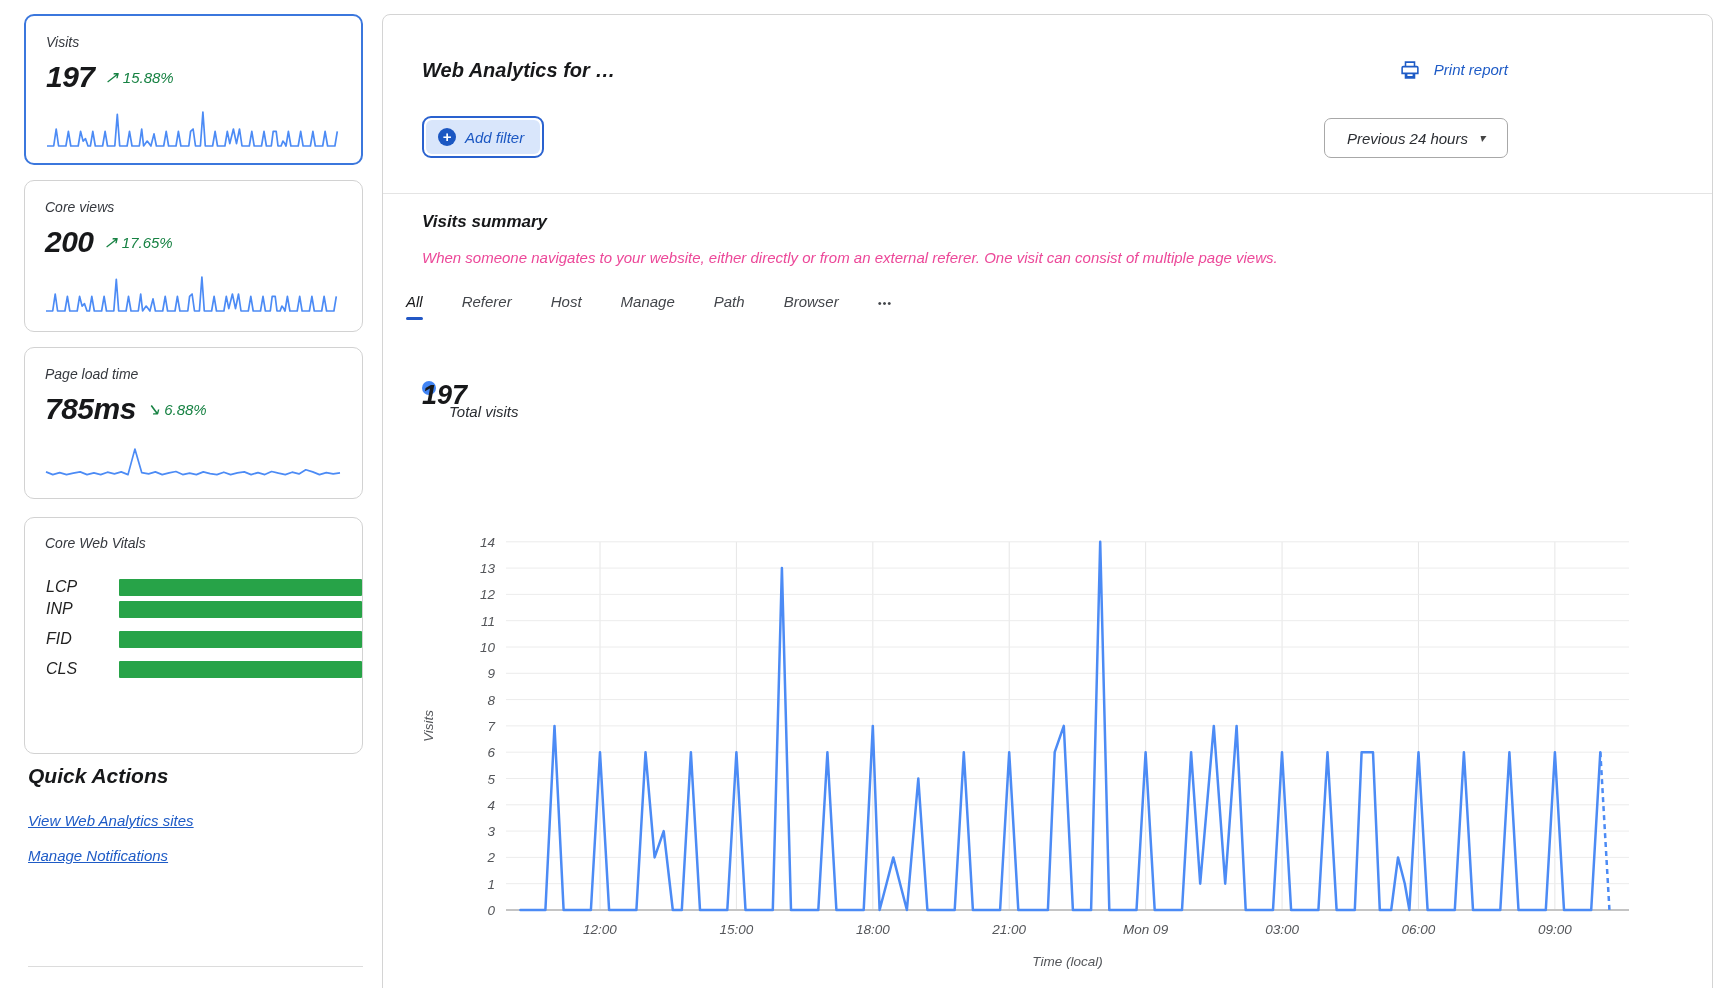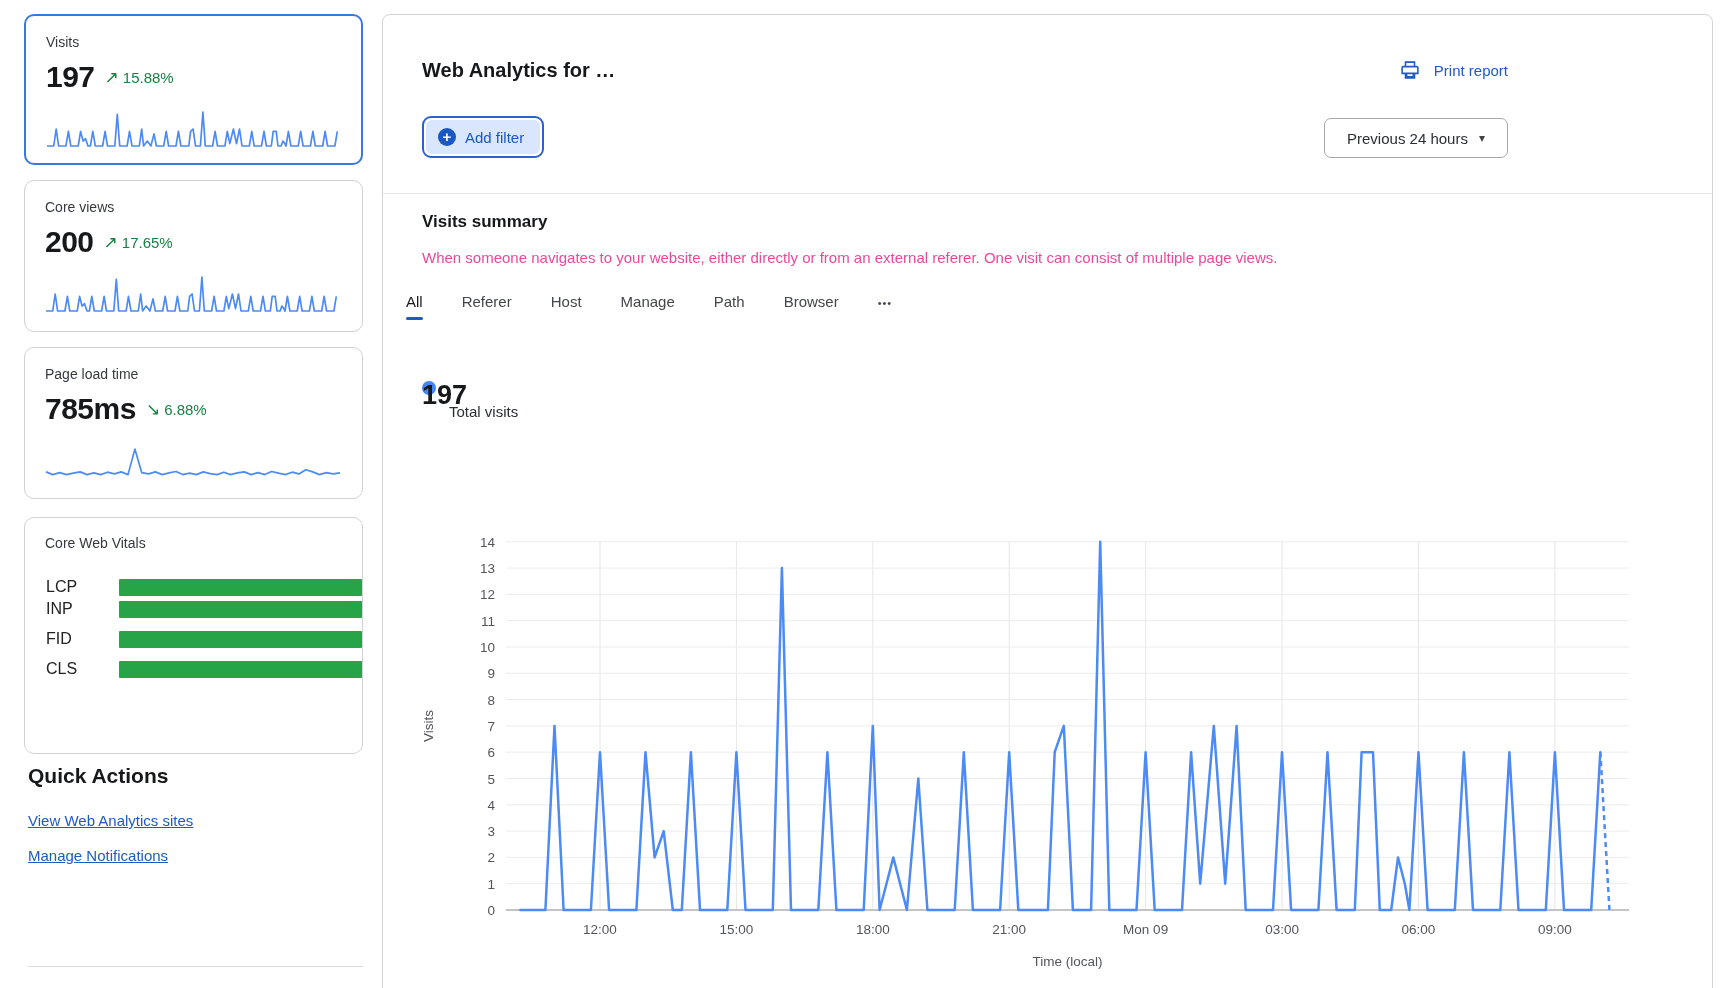--- a/index.html
+++ b/index.html
@@ -1,18 +1,18 @@
 <!DOCTYPE html>
 <html><head>
 <meta charset="utf-8">
 <style>
   * { margin:0; padding:0; box-sizing:border-box; }
   html,body { background:#ffffff; }
   body { font-family:"Liberation Sans", sans-serif; color:#1f2023; }
-  .page { position:relative; width:1730px; height:988px; overflow:hidden; background:#fff; }
+  .page { position:relative; width:1730px; height:988px; overflow:hidden; background:#fff;font-style:italic; }
 
   
   .card { position:absolute; left:24px; width:339px; background:#fff;
           border:1px solid #d2d2d2; border-radius:10px; cursor:pointer; }
   .card.selected { border:2px solid #3b77dd; }
   .card-label { position:absolute; left:20px; top:18px; font-size:14px; color:#36393f; }
   .card-valrow { position:absolute; left:20px; top:44px; display:flex; align-items:center; gap:10px; }
   .card-value { font-size:30px; font-weight:bold; color:#17181a; letter-spacing:-0.5px; }
   .trend { font-size:15px; color:#178243; display:flex; align-items:center; gap:4px; }
   .trend .arrow { font-size:17px; }
@@ -25,21 +25,21 @@
   .vital-bar { position:absolute; left:73px; width:243px; height:17px; background:#27a348; border-radius:1px; }
 
   .qa-title { position:absolute; left:28px; top:764px; font-size:21px; font-weight:bold; color:#17181a; }
   .qa-link { position:absolute; left:28px; font-size:15px; color:#1e5bc6; text-decoration:underline; cursor:pointer; }
   .qa-divider { position:absolute; left:28px; top:966px; width:335px; height:1px; background:#dcdcdc; }
 
   
   .panel { position:absolute; left:382px; top:14px; width:1331px; height:1000px;
            background:#fff; border:1px solid #d4d4d4; border-radius:8px; }
   .panel-title { position:absolute; left:39px; top:44px; font-size:20px; font-weight:bold; color:#17181a; }
-  .print-link { position:absolute; right:204px; top:46px; display:flex; gap:15px; align-items:center;
+  .print-link { position:absolute; right:204px; top:46px; display:flex; gap:15px; align-items:flex-start;
                 color:#1e5bc6; font-size:15px; cursor:pointer; }
   .addfilter-wrap { position:absolute; left:39px; top:101px; border:2px solid #2a62cf; border-radius:9px;
                     padding:2px; background:#fff; cursor:pointer; }
   .addfilter { display:flex; align-items:center; gap:9px; background:#d9e6fb; color:#1b57c2;
                font-size:15px; border-radius:6px; padding:8px 16px 8px 12px; }
   .plus-circle { width:18px; height:18px; border-radius:50%; background:#1b57c2; color:#fff;
                  font-size:15px; line-height:17px; text-align:center; font-weight:bold; }
   .range-btn { position:absolute; right:204px; top:103px; width:184px; height:40px; background:#fff;
                border:1px solid #a8a8a8; border-radius:7px; font-size:15px; color:#2b2e33;
                display:flex; align-items:center; justify-content:center; gap:11px; cursor:pointer; }

